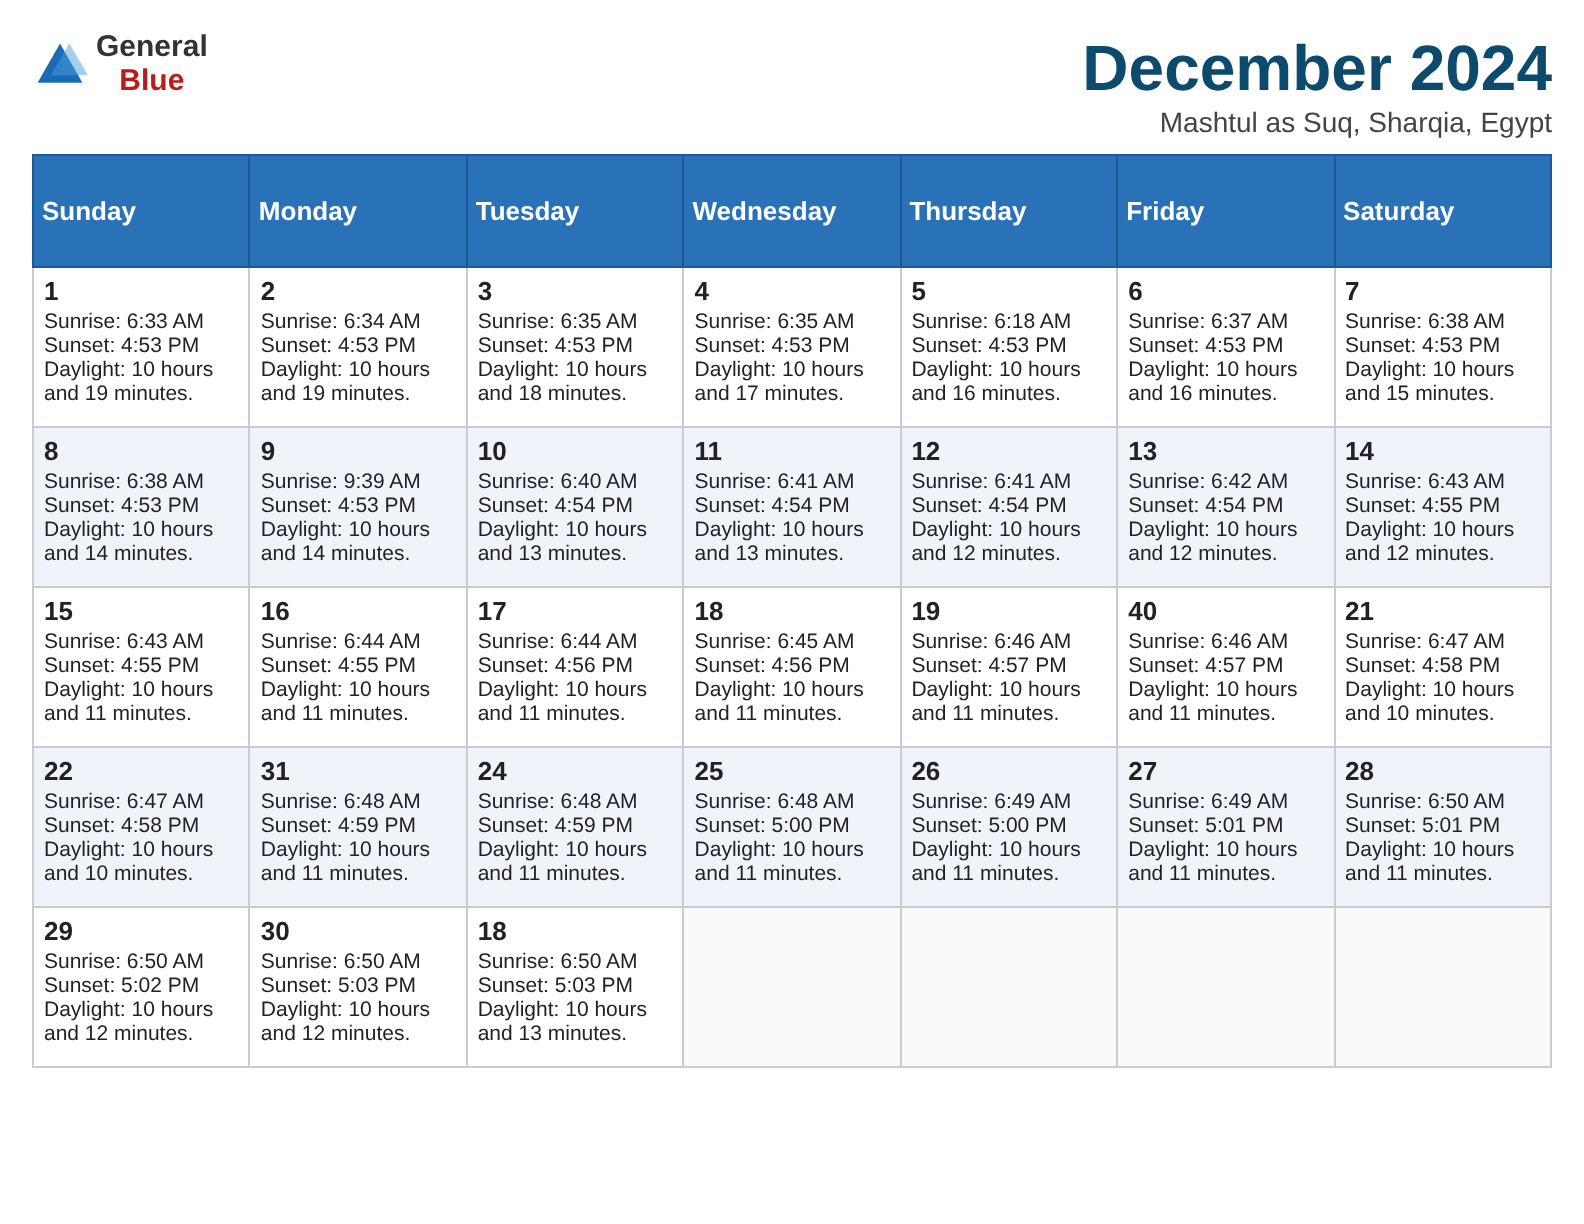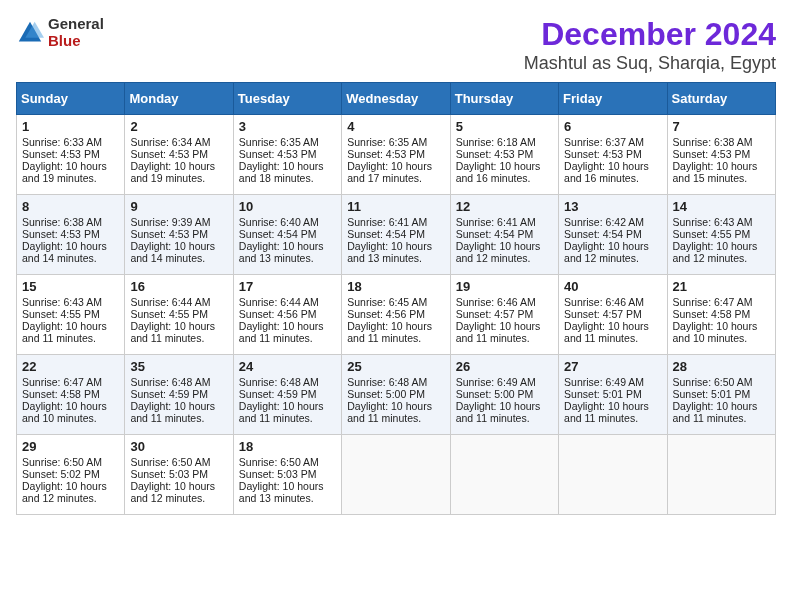--- a/index.html
+++ b/index.html
@@ -13,20 +13,21 @@
     .header {
       display: flex;
       align-items: flex-start;
       justify-content: space-between;
       margin-bottom: 8px;
     }
     .logo {
       display: flex;
       align-items: center;
       gap: 4px;
+      text-align: center;
     }
     .logo-text {
       display: flex;
       flex-direction: column;
       line-height: 1.1;
     }
     .logo-general {
       font-size: 15px;
       font-weight: bold;
       color: #333;
@@ -39,37 +40,37 @@
     .logo-icon {
       width: 28px;
       height: 28px;
     }
     .title-block {
       text-align: right;
     }
     .cal-title {
       font-size: 32px;
       font-weight: bold;
-      color: #6d28d9;
+      color: #0c4a6e;
     }
     .cal-subtitle {
-      font-size: 18px;
+      font-size: 14px;
       color: #444;
     }
     table {
       width: 100%;
       border-collapse: collapse;
       table-layout: fixed;
     }
     thead tr {
       background-color: #2a72b8;
       color: #fff;
     }
     thead th {
-      padding: 8px 4px;
+      padding: 20px 4px;
       font-size: 13px;
       font-weight: bold;
       text-align: left;
       border: 1px solid #1a5a9a;
     }
     tbody tr {
       vertical-align: top;
     }
     tbody tr:nth-child(odd) {
       background-color: #fff;
@@ -149,21 +150,21 @@
         <td><span class="day-num">15</span><span>Sunrise: 6:43 AM</span><br><span>Sunset: 4:55 PM</span><br><span>Daylight: 10 hours and 11 minutes.</span></td>
         <td><span class="day-num">16</span><span>Sunrise: 6:44 AM</span><br><span>Sunset: 4:55 PM</span><br><span>Daylight: 10 hours and 11 minutes.</span></td>
         <td><span class="day-num">17</span><span>Sunrise: 6:44 AM</span><br><span>Sunset: 4:56 PM</span><br><span>Daylight: 10 hours and 11 minutes.</span></td>
         <td><span class="day-num">18</span><span>Sunrise: 6:45 AM</span><br><span>Sunset: 4:56 PM</span><br><span>Daylight: 10 hours and 11 minutes.</span></td>
         <td><span class="day-num">19</span><span>Sunrise: 6:46 AM</span><br><span>Sunset: 4:57 PM</span><br><span>Daylight: 10 hours and 11 minutes.</span></td>
         <td><span class="day-num">40</span><span>Sunrise: 6:46 AM</span><br><span>Sunset: 4:57 PM</span><br><span>Daylight: 10 hours and 11 minutes.</span></td>
         <td><span class="day-num">21</span><span>Sunrise: 6:47 AM</span><br><span>Sunset: 4:58 PM</span><br><span>Daylight: 10 hours and 10 minutes.</span></td>
       </tr>
       <tr>
         <td><span class="day-num">22</span><span>Sunrise: 6:47 AM</span><br><span>Sunset: 4:58 PM</span><br><span>Daylight: 10 hours and 10 minutes.</span></td>
-        <td><span class="day-num">35</span><span>Sunrise: 6:48 AM</span><br><span>Sunset: 4:59 PM</span><br><span>Daylight: 10 hours and 11 minutes.</span></td>
+        <td><span class="day-num">31</span><span>Sunrise: 6:48 AM</span><br><span>Sunset: 4:59 PM</span><br><span>Daylight: 10 hours and 11 minutes.</span></td>
         <td><span class="day-num">24</span><span>Sunrise: 6:48 AM</span><br><span>Sunset: 4:59 PM</span><br><span>Daylight: 10 hours and 11 minutes.</span></td>
         <td><span class="day-num">25</span><span>Sunrise: 6:48 AM</span><br><span>Sunset: 5:00 PM</span><br><span>Daylight: 10 hours and 11 minutes.</span></td>
         <td><span class="day-num">26</span><span>Sunrise: 6:49 AM</span><br><span>Sunset: 5:00 PM</span><br><span>Daylight: 10 hours and 11 minutes.</span></td>
         <td><span class="day-num">27</span><span>Sunrise: 6:49 AM</span><br><span>Sunset: 5:01 PM</span><br><span>Daylight: 10 hours and 11 minutes.</span></td>
         <td><span class="day-num">28</span><span>Sunrise: 6:50 AM</span><br><span>Sunset: 5:01 PM</span><br><span>Daylight: 10 hours and 11 minutes.</span></td>
       </tr>
       <tr>
         <td><span class="day-num">29</span><span>Sunrise: 6:50 AM</span><br><span>Sunset: 5:02 PM</span><br><span>Daylight: 10 hours and 12 minutes.</span></td>
         <td><span class="day-num">30</span><span>Sunrise: 6:50 AM</span><br><span>Sunset: 5:03 PM</span><br><span>Daylight: 10 hours and 12 minutes.</span></td>
         <td><span class="day-num">18</span><span>Sunrise: 6:50 AM</span><br><span>Sunset: 5:03 PM</span><br><span>Daylight: 10 hours and 13 minutes.</span></td>

